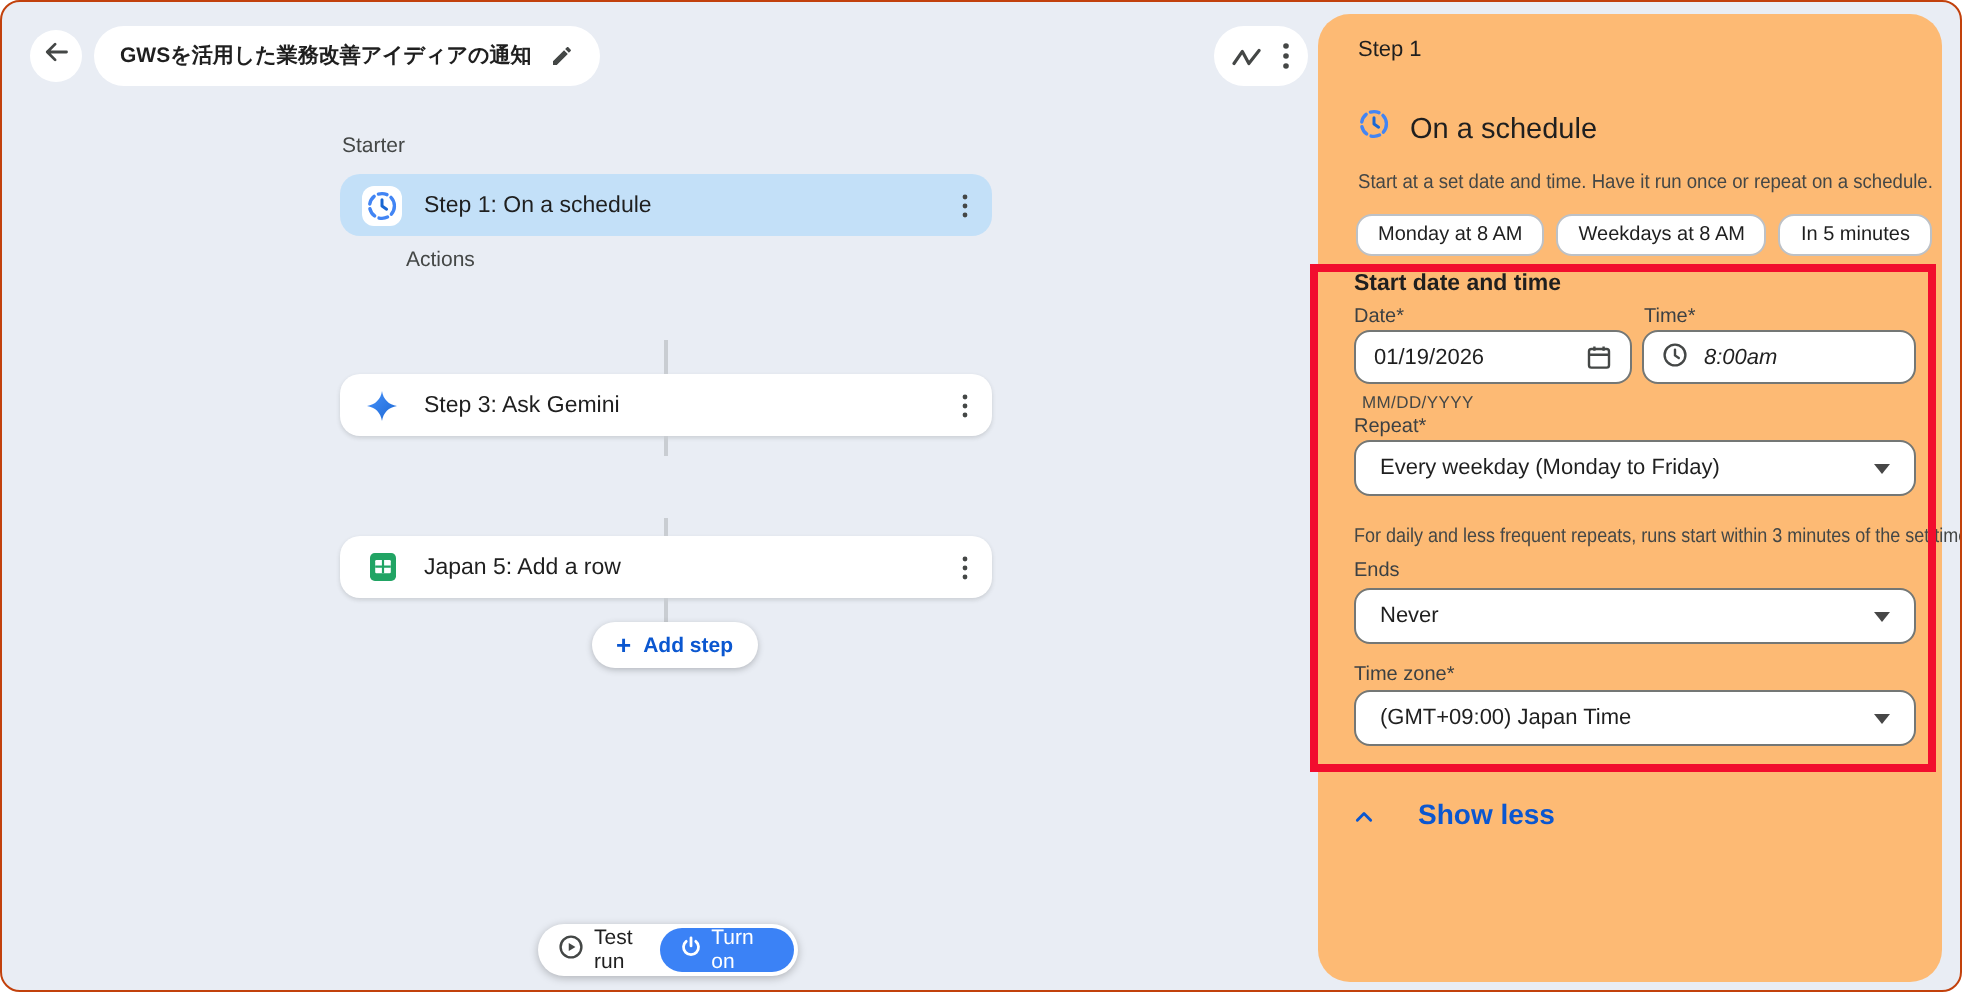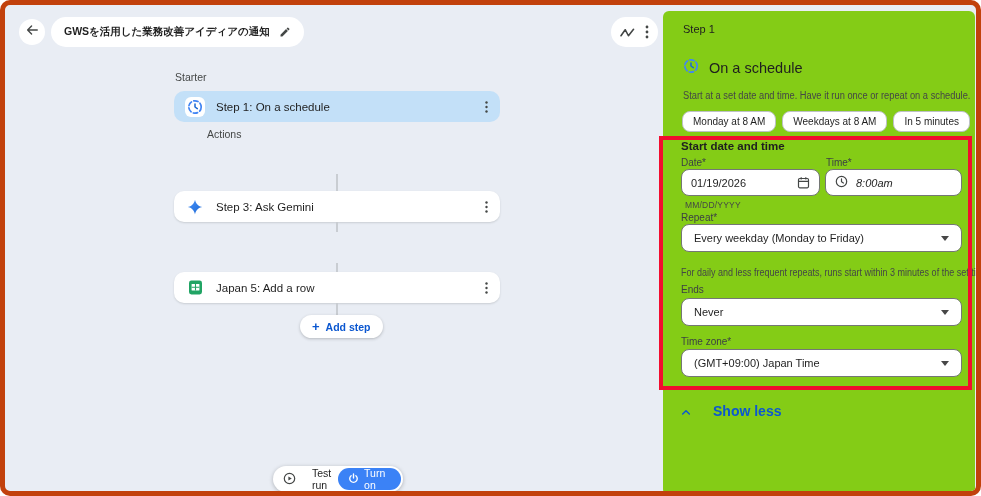--- a/index.html
+++ b/index.html
@@ -1,18 +1,18 @@
 <!DOCTYPE html>
 <html><head>
 <meta charset="utf-8">
 <style>
   * { box-sizing: border-box; }
   body { margin: 0; background: #fff; font-family: "Liberation Sans", "DejaVu Sans", sans-serif; }
   .screen { position: relative; width: 981px; height: 496px; background: #e9edf4;
-            border: 5px solid #c2410c; border-radius: 10px; overflow: hidden; color: #1f1f1f; }
+            border: 1px solid #c2410c; border-radius: 10px; overflow: hidden; color: #1f1f1f; }
 
   
   .back-btn { position: absolute; left: 14px; top: 14px; width: 26px; height: 26px; border-radius: 50%;
               background: #fff; display: flex; align-items: center; justify-content: center; cursor: pointer; }
   .title-pill { position: absolute; left: 46px; top: 12px; height: 30px; border-radius: 15px; background: #fff;
                 display: inline-flex; align-items: center; gap: 9px; padding: 0 13px; cursor: pointer; }
   .title-text { font-size: 10.5px; font-weight: bold; white-space: nowrap; }
   .tools-pill { position: absolute; left: 606px; top: 12px; width: 47px; height: 30px; border-radius: 15px;
                 background: #fff; display: flex; align-items: center; justify-content: center; gap: 10px; }
   .icon-btn { display: flex; align-items: center; cursor: pointer; }
@@ -36,26 +36,26 @@
   .add-step { position: absolute; left: 295px; top: 310px; height: 23px; border-radius: 12px; background: #fff;
               display: inline-flex; align-items: center; gap: 6px; padding: 0 12px;
               box-shadow: 0 1px 3px rgba(60,64,67,.3); color: #0b57d0; cursor: pointer; }
   .add-plus { font-size: 13px; font-weight: bold; line-height: 1; }
   .add-label { font-size: 10.5px; font-weight: bold; }
 
   
   .run-bar { position: absolute; left: 268px; top: 461px; width: 130px; height: 26px; border-radius: 14px;
              background: #fff; display: flex; align-items: center; box-shadow: 0 1px 4px rgba(0,0,0,.25);
              padding: 0 2px 0 10px; }
-  .test-run { display: flex; align-items: center; gap: 16px; font-size: 10.5px; cursor: pointer; }
+  .test-run { display: flex; align-items: center; gap: 5px; font-size: 10.5px; cursor: pointer; }
   .turn-on { margin-left: auto; height: 22px; border-radius: 11px; background: #3b82f6; color: #fff;
              display: flex; align-items: center; gap: 5px; padding: 0 10px; font-size: 10.5px; cursor: pointer; }
 
   
-  .panel { position: absolute; left: 658px; top: 6px; width: 312px; height: 484px; background: #84cc16; border-radius: 6px; }
+  .panel { position: absolute; left: 658px; top: 6px; width: 312px; height: 484px; background: #fdba74; border-radius: 16px; }
   .panel > div { position: absolute; }
   .p-step { left: 20px; top: 12px; font-size: 11px; }
   .p-title-row { left: 20px; top: 47px; display: flex; align-items: center; gap: 10px; }
   .p-title { font-size: 14.5px; }
   .p-desc { left: 20px; top: 79px; font-size: 10px; color: #444746; white-space: nowrap;
             transform: scaleX(.93); transform-origin: left; }
   .chips { left: 19px; top: 100px; display: flex; gap: 6px; }
   .chip { height: 21px; border: 1px solid #bdc1c6; border-radius: 8px; background: #fff;
           display: flex; align-items: center; padding: 0 10px; font-size: 10px; font-weight: 500;
           white-space: nowrap; cursor: pointer; }

